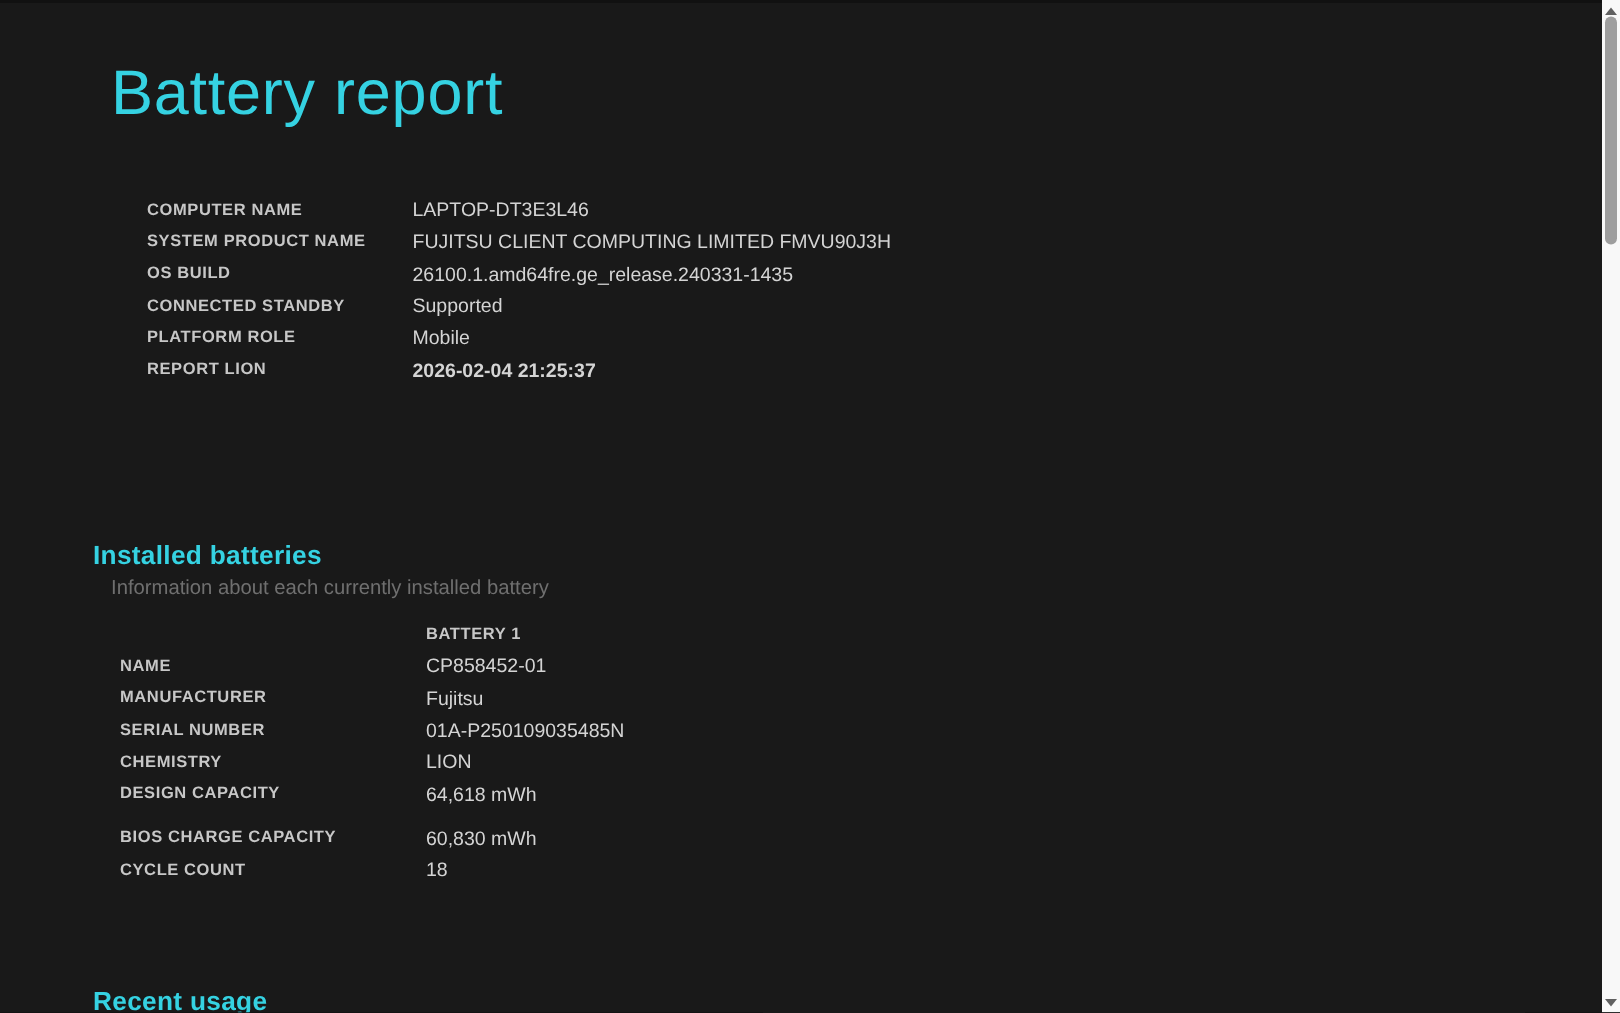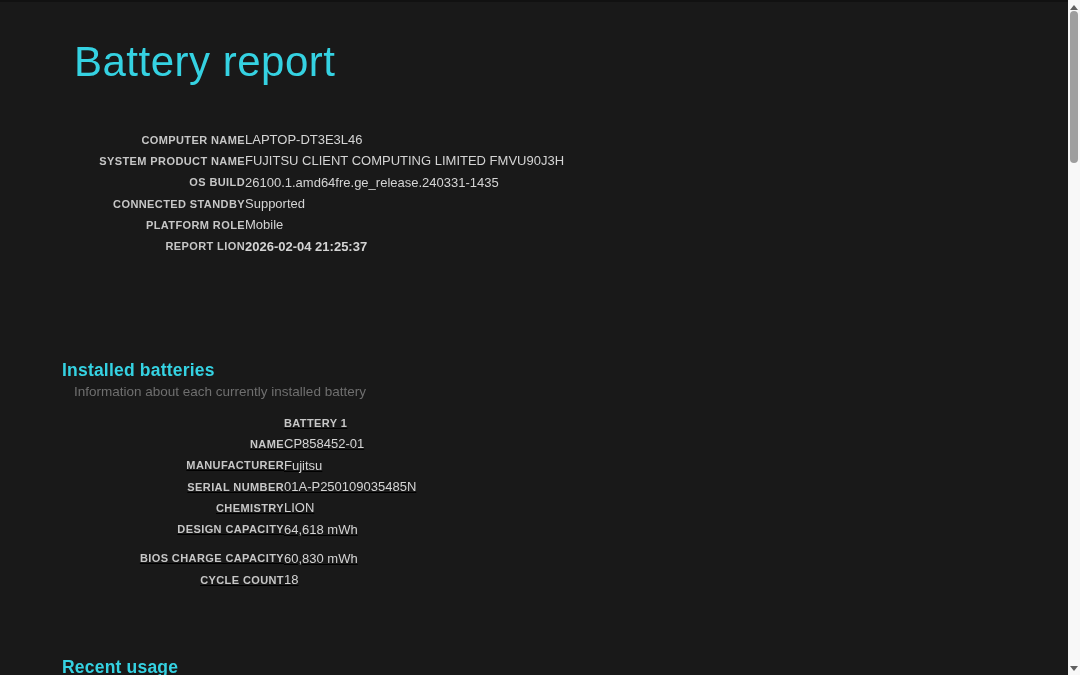--- a/index.html
+++ b/index.html
@@ -1,42 +1,42 @@
 <!DOCTYPE html>
 <html style="--accent: #35d2e2; --bg: #191919; --label: #c7c7c7; --value: #d4d4d4; --muted: #6f6f6f;"><head>
 <meta charset="utf-8">
 <style>
   :root { --accent:#35d2e2; --bg:#191919; --label:#c7c7c7; --value:#d4d4d4; --muted:#6f6f6f; }
   * { margin:0; padding:0; box-sizing:border-box; }
   html,body { background:#101010; }
   body { font-family:"Liberation Sans", sans-serif; }
   .screen {
     position:relative; width:1080px; height:675px;
-    background:var(--bg); overflow:hidden;text-align:right;
+    background:var(--bg); overflow:hidden;
   }
   .top-edge { position:absolute; top:0; left:0; width:100%; height:2px; background:#111111; }
 
   .page-title {
     position:absolute; left:74px; top:38px;
     font-size:42px; font-weight:300; letter-spacing:0.5px;
     color:var(--accent);
   }
 
-  .info-table { position:absolute; left:68px; }
+  .info-table { position:absolute; left:98px; }
   .info-table .row { display:flex; height:21.3px; align-items:center; }
   .info-table .lbl {
     width:177px; flex:0 0 177px;
     font-size:11px; font-weight:bold; letter-spacing:0.4px;
     color:var(--label);
   }
   .info-table .val { font-size:13px; color:var(--value); white-space:nowrap; }
   .info-table .val.bold { font-weight:bold; }
 
   .batt-table { position:absolute; left:80px; }
-  .batt-table .row { display:flex; height:21.3px; align-items:center;text-decoration:underline; }
+  .batt-table .row { display:flex; height:21.3px; align-items:center; }
   .batt-table .lbl {
     width:204px; flex:0 0 204px;
     font-size:11px; font-weight:bold; letter-spacing:0.4px;
     color:var(--label);
   }
   .batt-table .val { font-size:13px; color:var(--value); white-space:nowrap; }
   .batt-table .col-header { font-size:11px; font-weight:bold; letter-spacing:0.4px; color:var(--label); }
   .batt-table .row.gap { margin-top:8px; }
 
   .section-heading {

